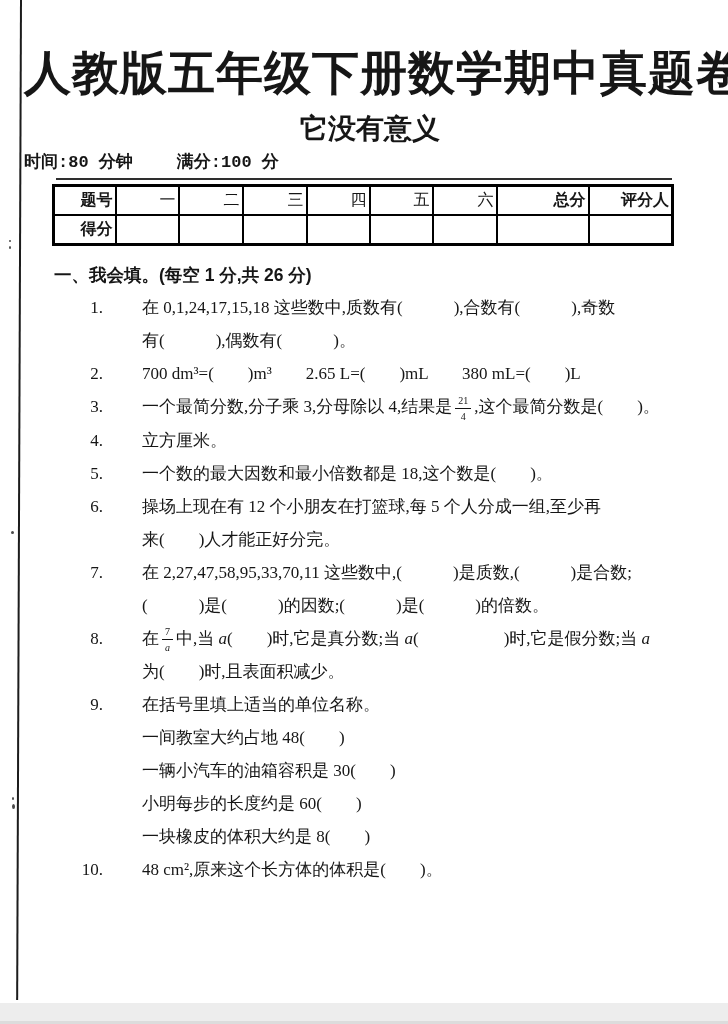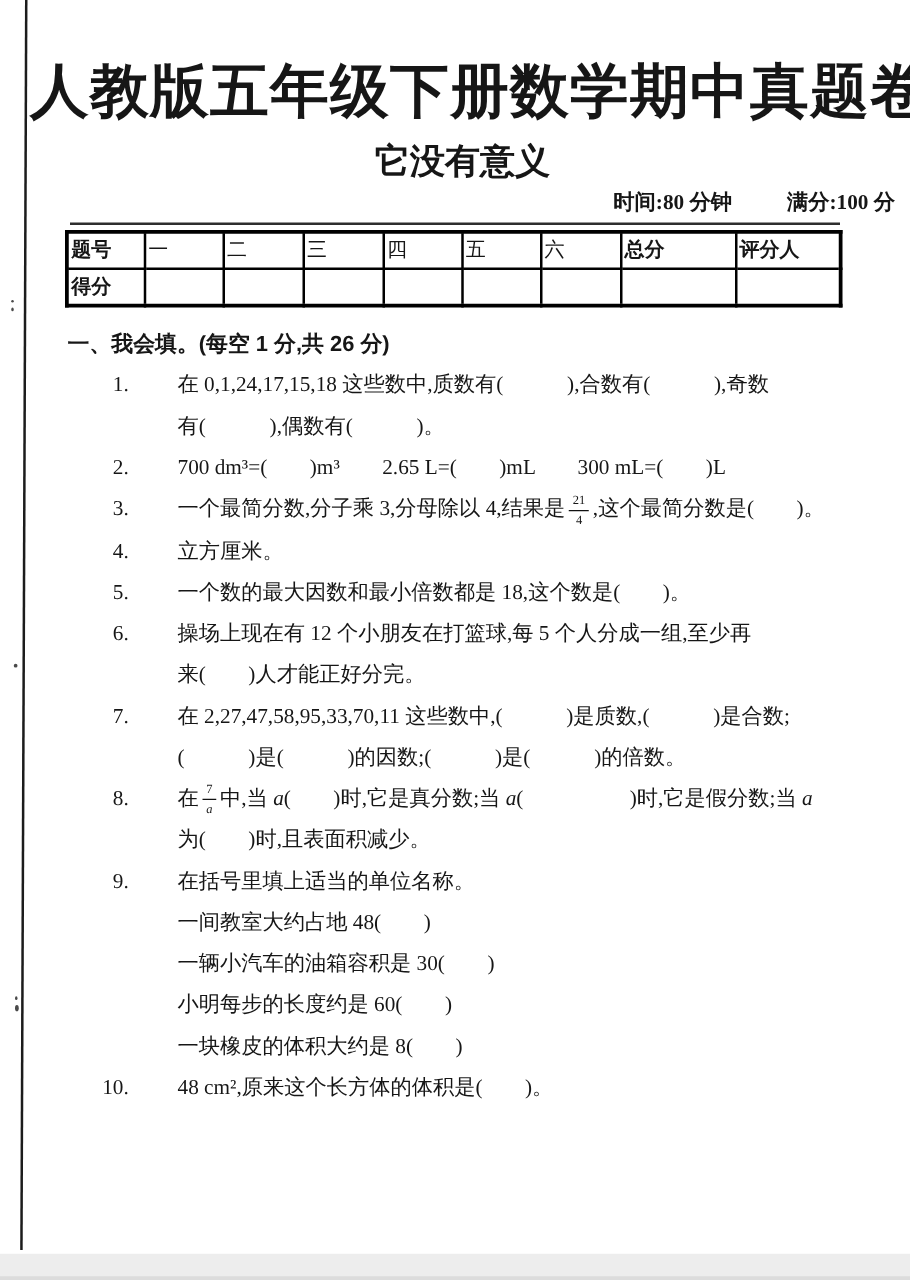--- a/index.html
+++ b/index.html
@@ -15,32 +15,32 @@
   .speck { position:absolute; background:#4a4a4a; border-radius:50%; }
   .page-title {
     position:absolute; top:42px; left:24px; width:692px; text-align:left;
     font-size:47px; font-weight:bold; letter-spacing:1px; white-space:nowrap;
   }
   .page-subtitle {
     position:absolute; top:110px; left:24px; width:692px; text-align:center;
     font-size:28px; font-weight:bold; white-space:nowrap;
   }
   .info-line {
-    position:absolute; top:150px; left:24px; width:692px; text-align:right;
-    font-family:Liberation Serif, serif;
+    position:absolute; top:150px; left:24px; width:692px; text-align:left;
+    font-family:Liberation Mono, monospace;
     font-weight:bold; font-size:17px; white-space:nowrap;
   }
   .info-gap { display:inline-block; width:44px; }
   .table-shadow { position:absolute; top:178px; left:56px; width:616px; height:2px; background:#2e2e2e; }
   table.score {
     position:absolute; top:184px; left:52px; border-collapse:collapse;
     table-layout:fixed; border:3px solid #000;
   }
   table.score td {
-    border:2px solid #000; height:27px; text-align:left;
+    border:2px solid #000; height:27px; text-align:right;
     font-size:16px; padding:0 2px; overflow:hidden;
   }
   table.score td.lbl {
     font-family:"Liberation Sans","DejaVu Sans",sans-serif;
     font-weight:bold;
   }
   .section-heading {
     position:absolute; top:263px; left:54px;
     font-family:"Liberation Sans","DejaVu Sans",sans-serif;
     font-weight:bold; font-size:17.5px; white-space:nowrap;
@@ -129,21 +129,21 @@
       <div class="question">
         <div class="qnum">1.</div>
         <div class="qbody">
           <div class="qline">在 0,1,24,17,15,18 这些数中,质数有(　　　),合数有(　　　),奇数</div>
           <div class="qline">有(　　　),偶数有(　　　)。</div>
         </div>
       </div>
       <div class="question">
         <div class="qnum">2.</div>
         <div class="qbody">
-          <div class="qline">700 dm³=(　　)m³　　2.65 L=(　　)mL　　300 mL=(　　)L</div>
+          <div class="qline">700 dm³=(　　)m³　　2.65 L=(　　)mL　　380 mL=(　　)L</div>
         </div>
       </div>
       <div class="question">
         <div class="qnum">3.</div>
         <div class="qbody">
           <div class="qline">一个最简分数,分子乘 3,分母除以 4,结果是<span class="frac">
               <span class="fn">21</span>
               <span class="fd">4</span>
             </span>,这个最简分数是(　　)。</div>
         </div>

